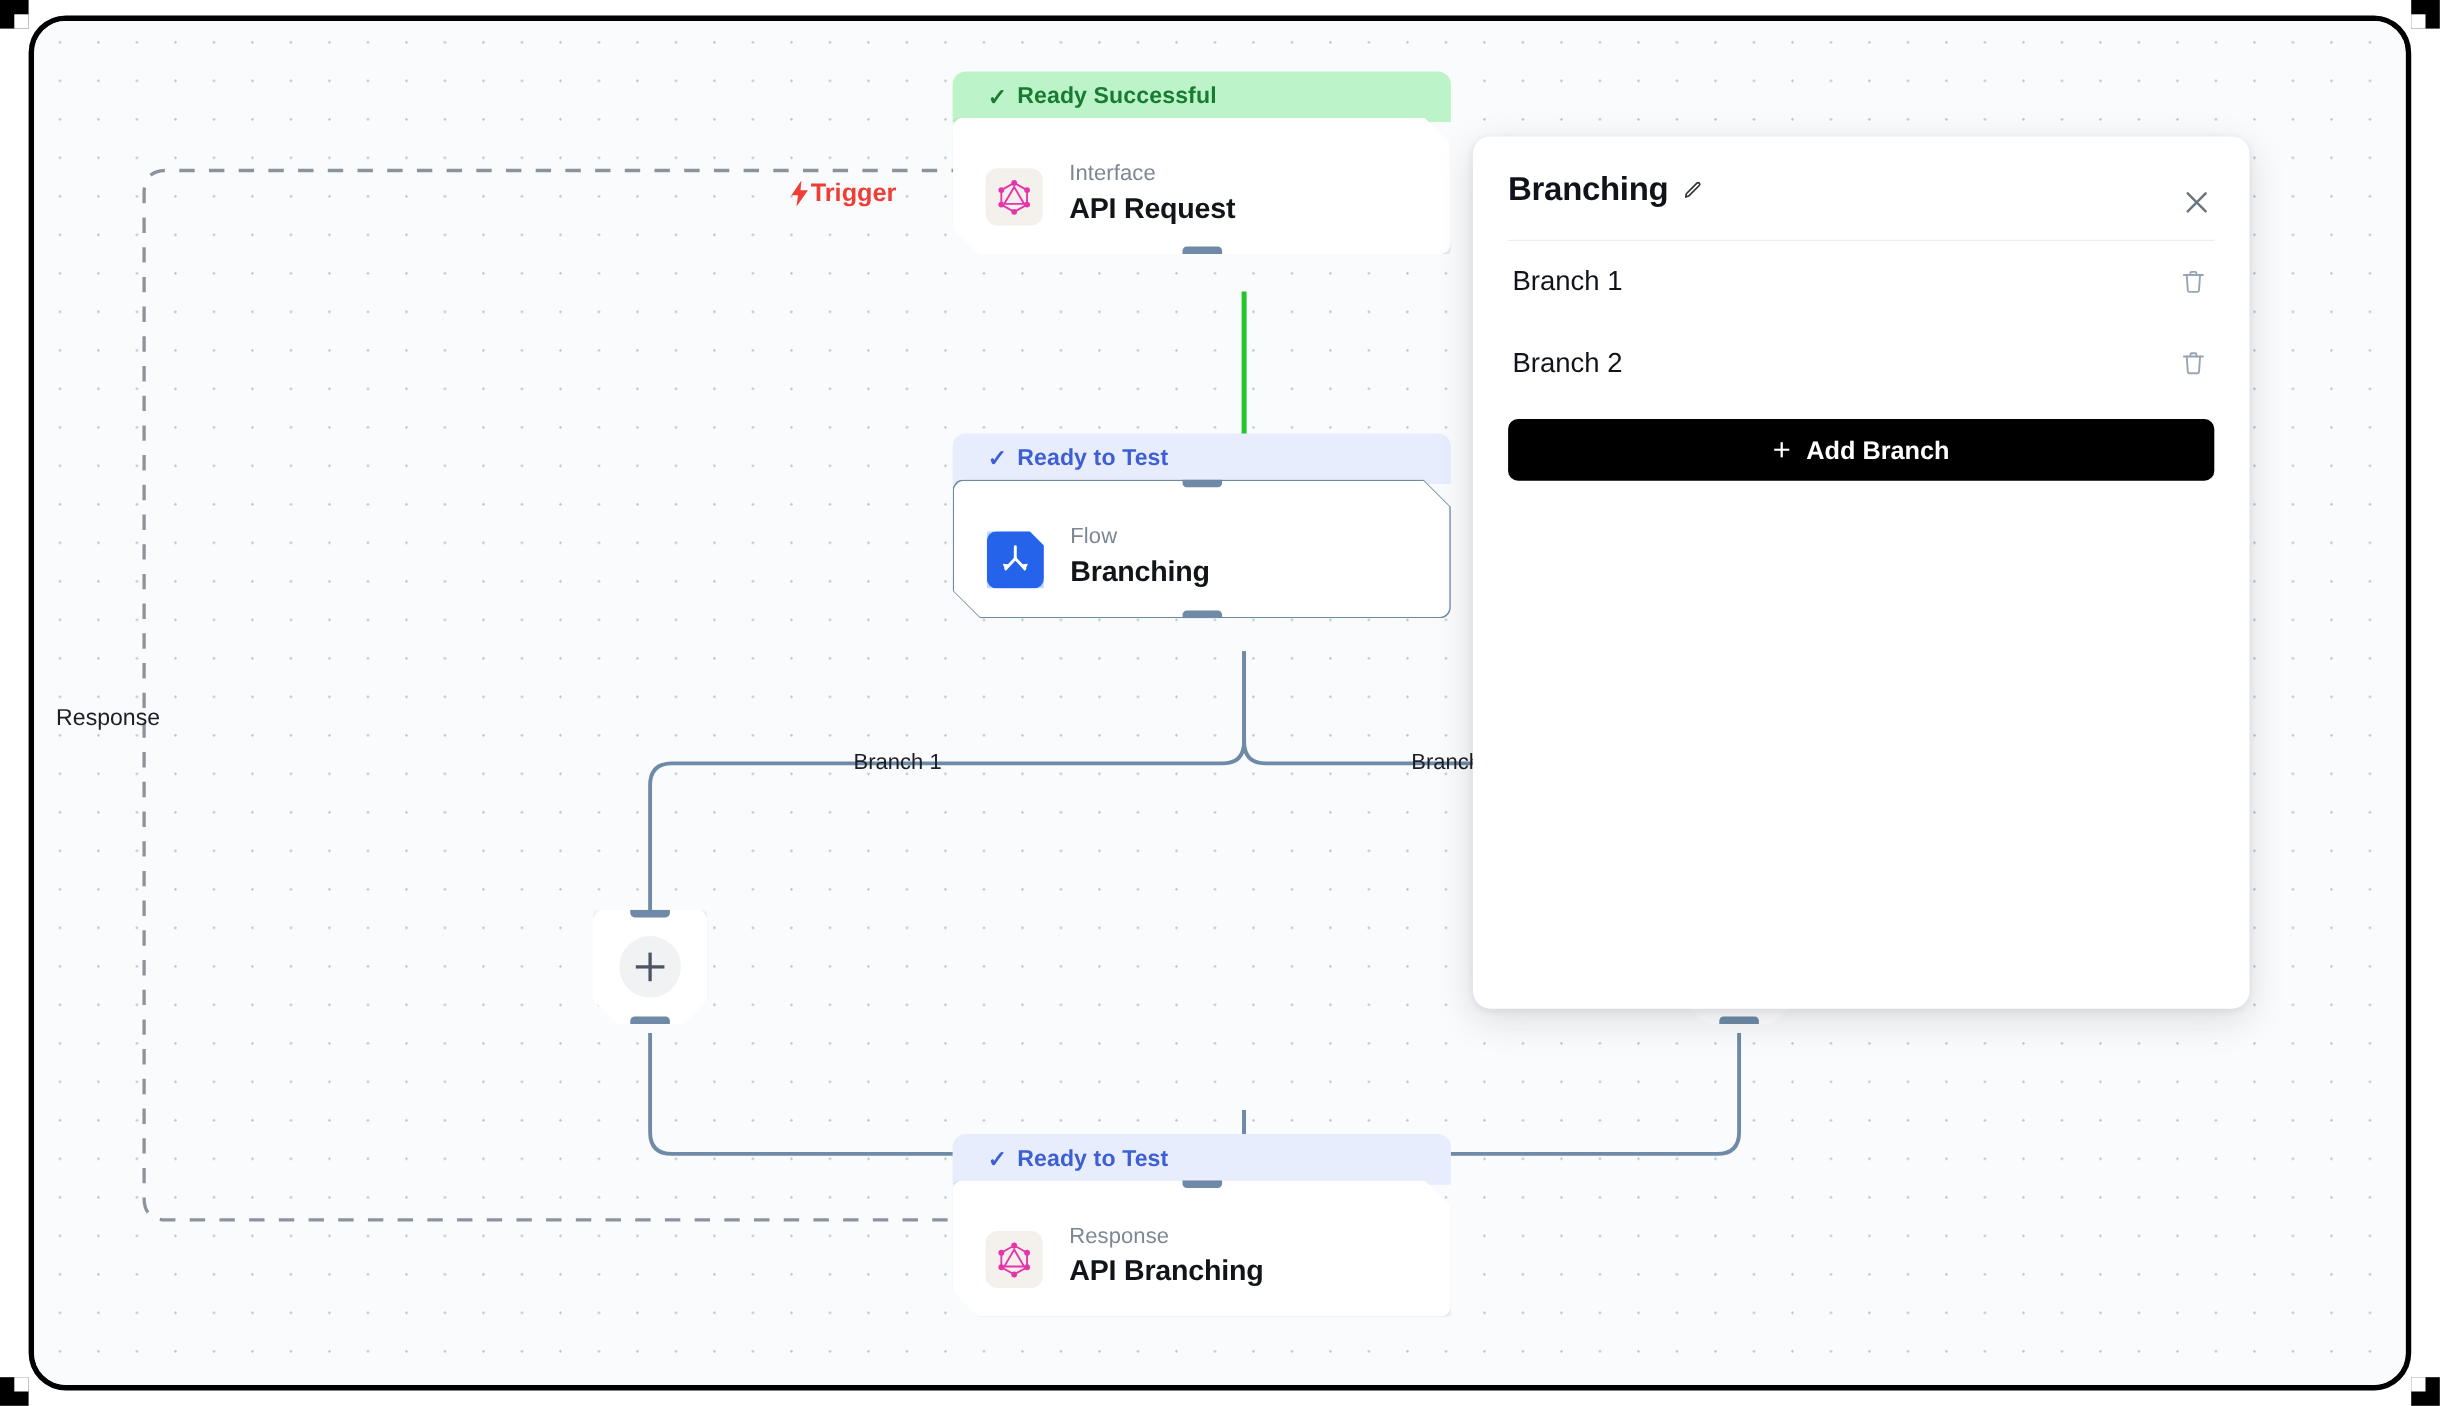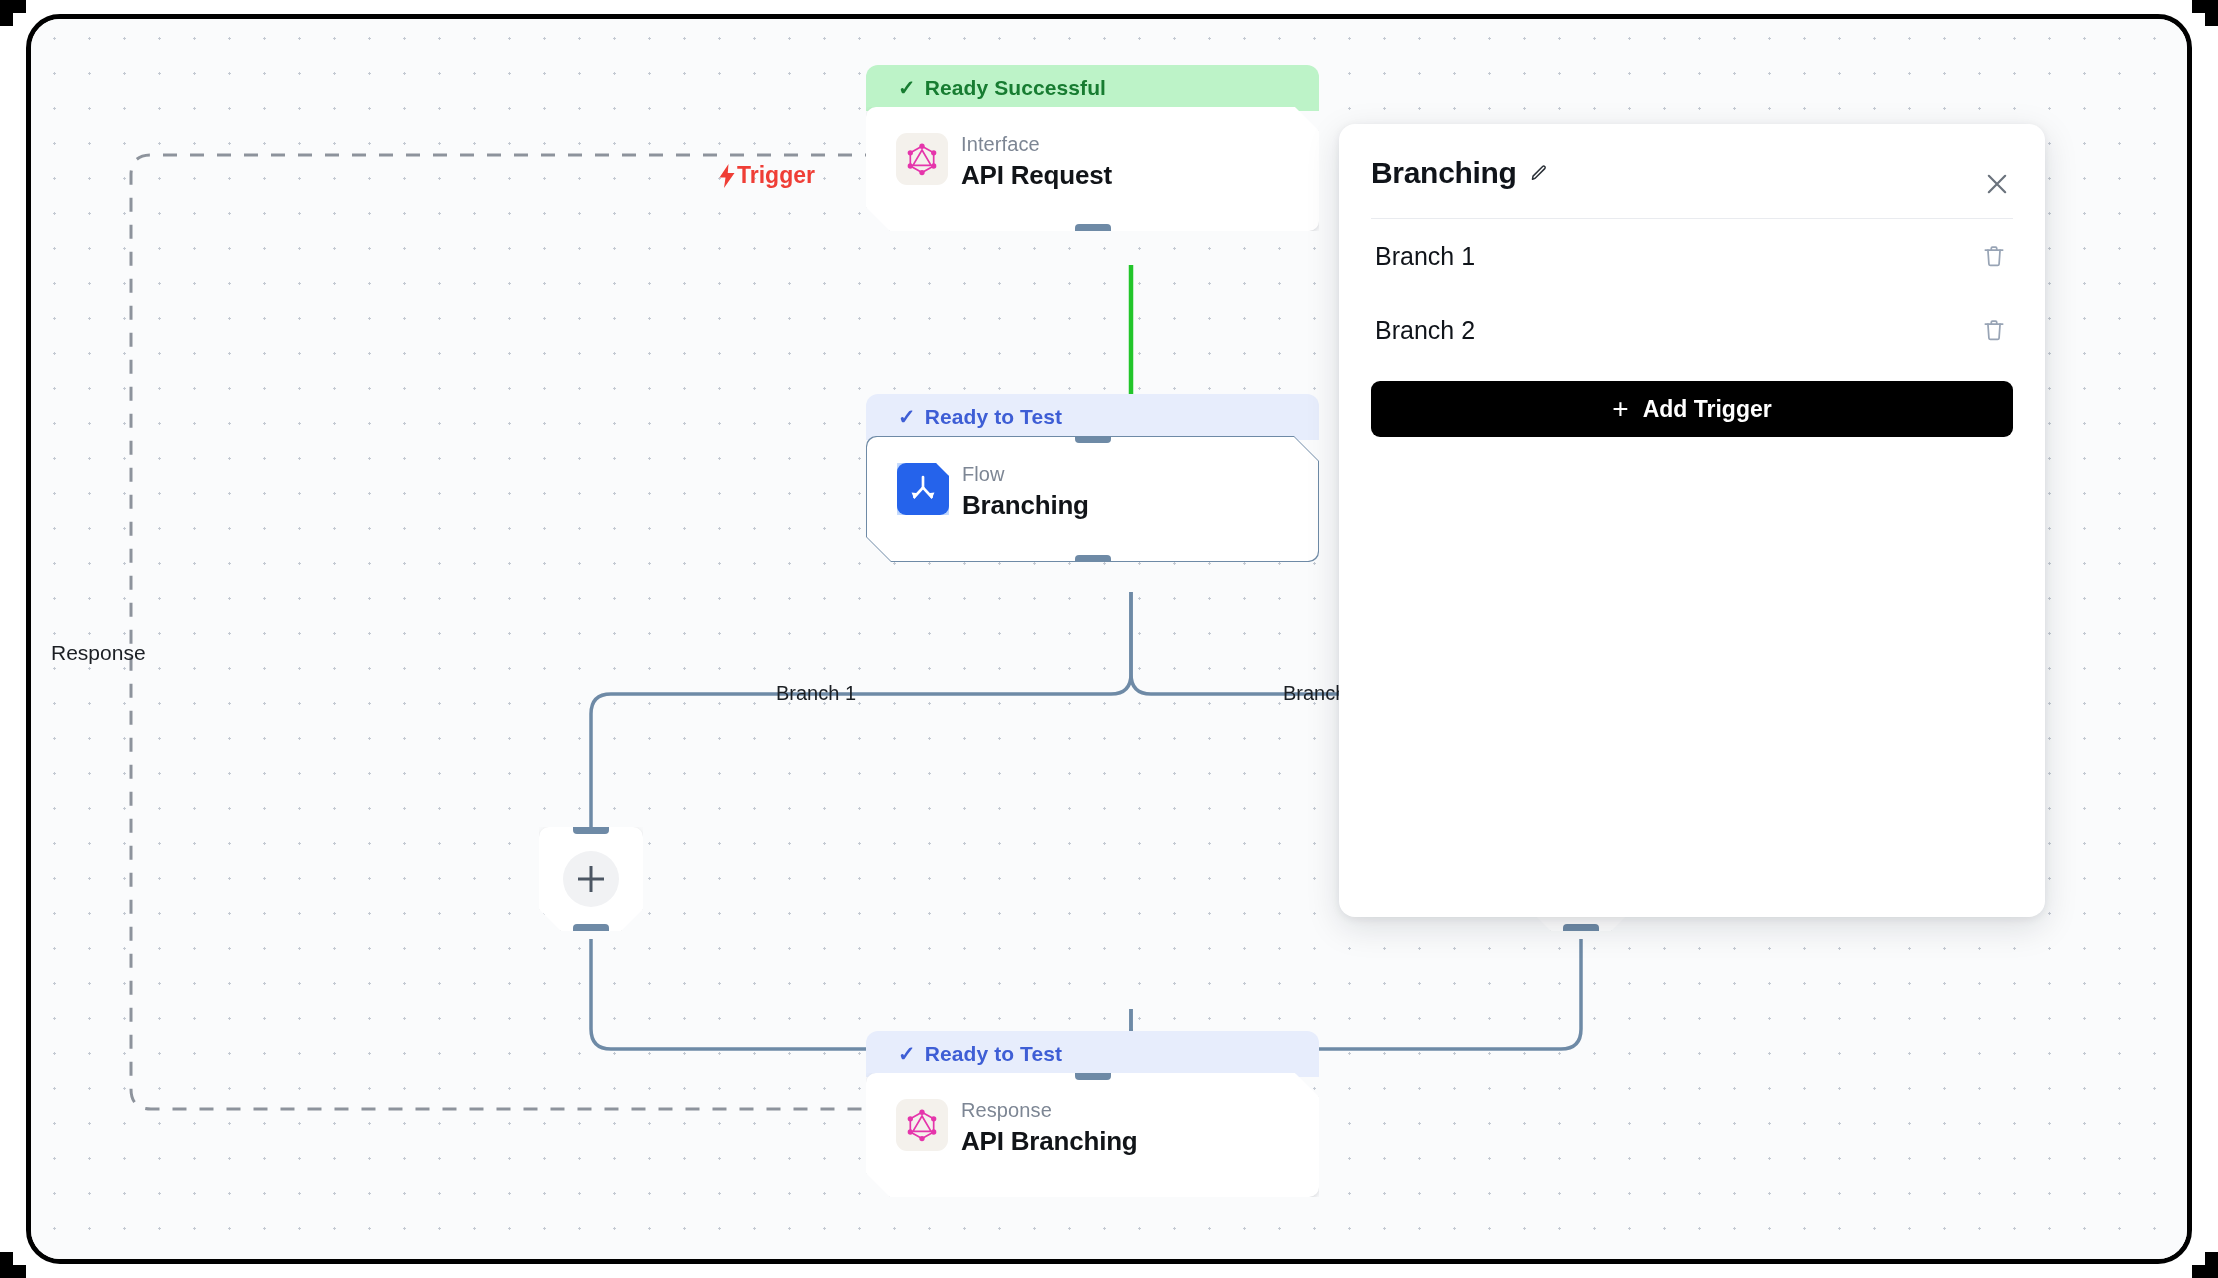--- a/index.html
+++ b/index.html
@@ -66,21 +66,21 @@
   }
   .status-bar .check { font-size: 21px; margin-right: 9px; font-weight: bold; }
   .status-bar.ok   { background: #bdf3c8; color: #177c31; }
   .status-bar.ready{ background: #e7edfc; color: #3e5ed5; }
 
   .node-card {
     position: relative;
     background: #ffffff;
     border-radius: 10px;
     padding: 26px 30px;
-    display: flex; align-items: flex-start; gap: 13px;
+    display: flex; align-items: flex-end; gap: 24px;
     box-shadow: 0 3px 10px rgba(17,24,39,.09), 0 1px 3px rgba(17,24,39,.07);
     min-height: 124px;
     
     clip-path: polygon(0 0, calc(100% - 24px) 0, 100% 24px, 100% 100%, 24px 100%, 0 calc(100% - 24px));
   }
   .node.selected .node-card {
     background:
       linear-gradient(#fff,#fff) padding-box;
     box-shadow: none;
   }
@@ -395,19 +395,19 @@
                 <path d="M4 6.5 H20"></path>
                 <path d="M9.5 6.5 V4.8 A1 1 0 0 1 10.5 3.8 H13.5 A1 1 0 0 1 14.5 4.8 V6.5"></path>
                 <path d="M6.4 6.5 L7.3 19.4 A1.4 1.4 0 0 0 8.7 20.6 H15.3 A1.4 1.4 0 0 0 16.7 19.4 L17.6 6.5"></path>
               </g>
             </svg>
           </span>
         </div>
 
         <button id="add-branch-btn">
           <span class="plus-sign">+</span>
-          <span>Add Trigger</span>
+          <span>Add Branch</span>
         </button>
       </div>
 
     </div>
   </div>
 </div>
 
 </body></html>

